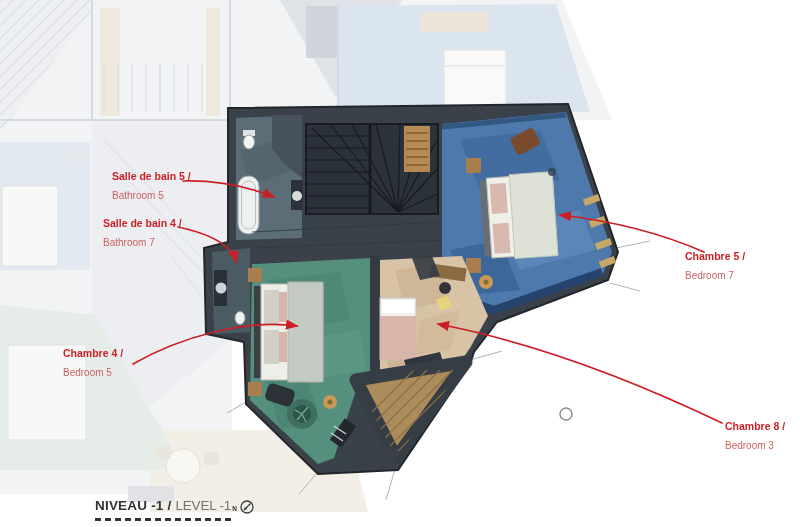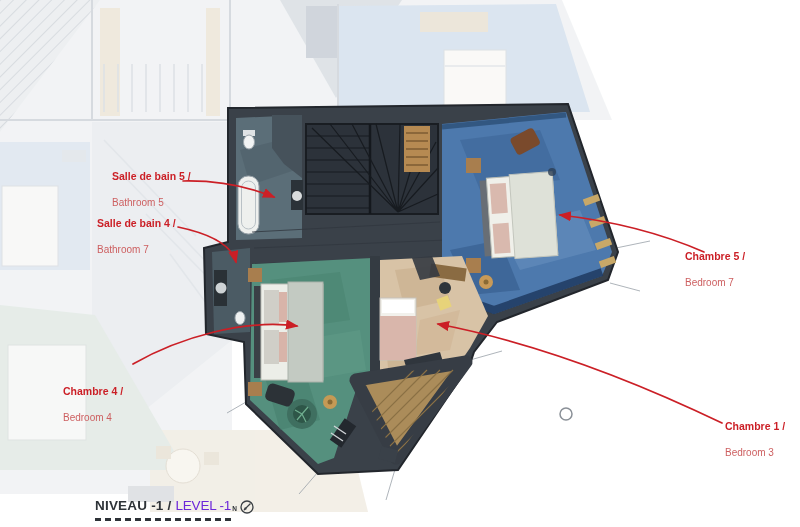--- a/index.html
+++ b/index.html
@@ -6,24 +6,24 @@
     --accent-red:#cb1f26; --accent-red-soft:#cd5f60; --wall-dark:#3a4149;
     --bedroom5-blue:#4d79ad; --bedroom4-green:#55907e; --bedroom6-beige:#d8c3a6;
     --bathroom-slate:#5b6e78; --terrace-wood:#ab8c5a; --title-dark:#2e3338;
   }
   html,body{margin:0;padding:0;background:#fff;}
   #stage{position:relative;width:800px;height:527px;background:#fff;overflow:hidden;
          font-family:"Liberation Sans",sans-serif;padding-left:16px;}
   #plan-svg{position:absolute;left:0;top:0;}
   .plan-label{position:absolute;display:flex;flex-direction:column;line-height:12px;z-index:5;}
   .plan-label .fr{font-weight:bold;font-size:10.5px;color:var(--accent-red);white-space:nowrap;}
-  .plan-label .en{font-size:10px;color:var(--accent-red-soft);margin-top:15px;white-space:nowrap;}
+  .plan-label .en{font-size:10px;color:var(--accent-red-soft);margin-top:8px;white-space:nowrap;}
   #footer-title{position:absolute;left:95px;top:497px;display:flex;align-items:center;z-index:5;}
   #footer-title .t-fr{font-weight:bold;font-size:13.5px;color:var(--title-dark);letter-spacing:.2px;white-space:pre;}
-  #footer-title .t-en{font-size:13.5px;color:#6d28d9;margin-left:4px;letter-spacing:-.2px;white-space:pre;}
+  #footer-title .t-en{font-size:13.5px;color:#737373;margin-left:4px;letter-spacing:-.2px;white-space:pre;}
   #footer-title .t-sub{font-size:6.5px;font-weight:bold;color:var(--title-dark);margin-left:1px;align-self:flex-end;padding-bottom:1px;}
   #footer-title .compass{margin-left:2px;align-self:center;position:relative;top:2px;}
   #title-underline{position:absolute;left:95px;top:518px;width:136px;height:3px;z-index:5;
     background:repeating-linear-gradient(90deg,var(--title-dark) 0 6px,transparent 6px 10px);}
 </style>
 </head>
 <body>
 
 <div id="stage">
 
@@ -202,34 +202,34 @@
     <path d="M133,364 C180,337 245,319 297,326" marker-end="url(#ah)"></path>
     <path d="M704,252 Q640,224 560,215" marker-end="url(#ah)"></path>
     <path d="M722,423 Q568,349 438,324" marker-end="url(#ah)"></path>
   </g>
 </svg>
 
 <div class="plan-label" style="left:112px;top:170px">
   <span class="fr">Salle de bain 5 /</span>
   <span class="en">Bathroom 5</span>
 </div>
-<div class="plan-label" style="left:97px;top:217px">
+<div class="plan-label" style="left:103px;top:217px">
   <span class="fr">Salle de bain 4 /</span>
   <span class="en">Bathroom 7</span>
 </div>
-<div class="plan-label" style="left:63px;top:385px">
+<div class="plan-label" style="left:63px;top:347px">
   <span class="fr">Chambre 4 /</span>
-  <span class="en">Bedroom 4</span>
+  <span class="en">Bedroom 5</span>
 </div>
 <div class="plan-label" style="left:685px;top:250px">
   <span class="fr">Chambre 5 /</span>
   <span class="en">Bedroom 7</span>
 </div>
 <div class="plan-label" style="left:725px;top:420px">
-  <span class="fr">Chambre 1 /</span>
+  <span class="fr">Chambre 8 /</span>
   <span class="en">Bedroom 3</span>
 </div>
 
 <div id="footer-title">
   <span class="t-fr">NIVEAU -1 /</span>
   <span class="t-en">LEVEL -1</span>
   <span class="t-sub">N</span>
   <svg class="compass" width="16" height="16" viewBox="0 0 16 16">
     <circle cx="8" cy="8" r="6" fill="none" stroke="#3a3f44" stroke-width="1.3"></circle>
     <line x1="11.5" y1="4.5" x2="5" y2="11" stroke="#3a3f44" stroke-width="1.2"></line>

